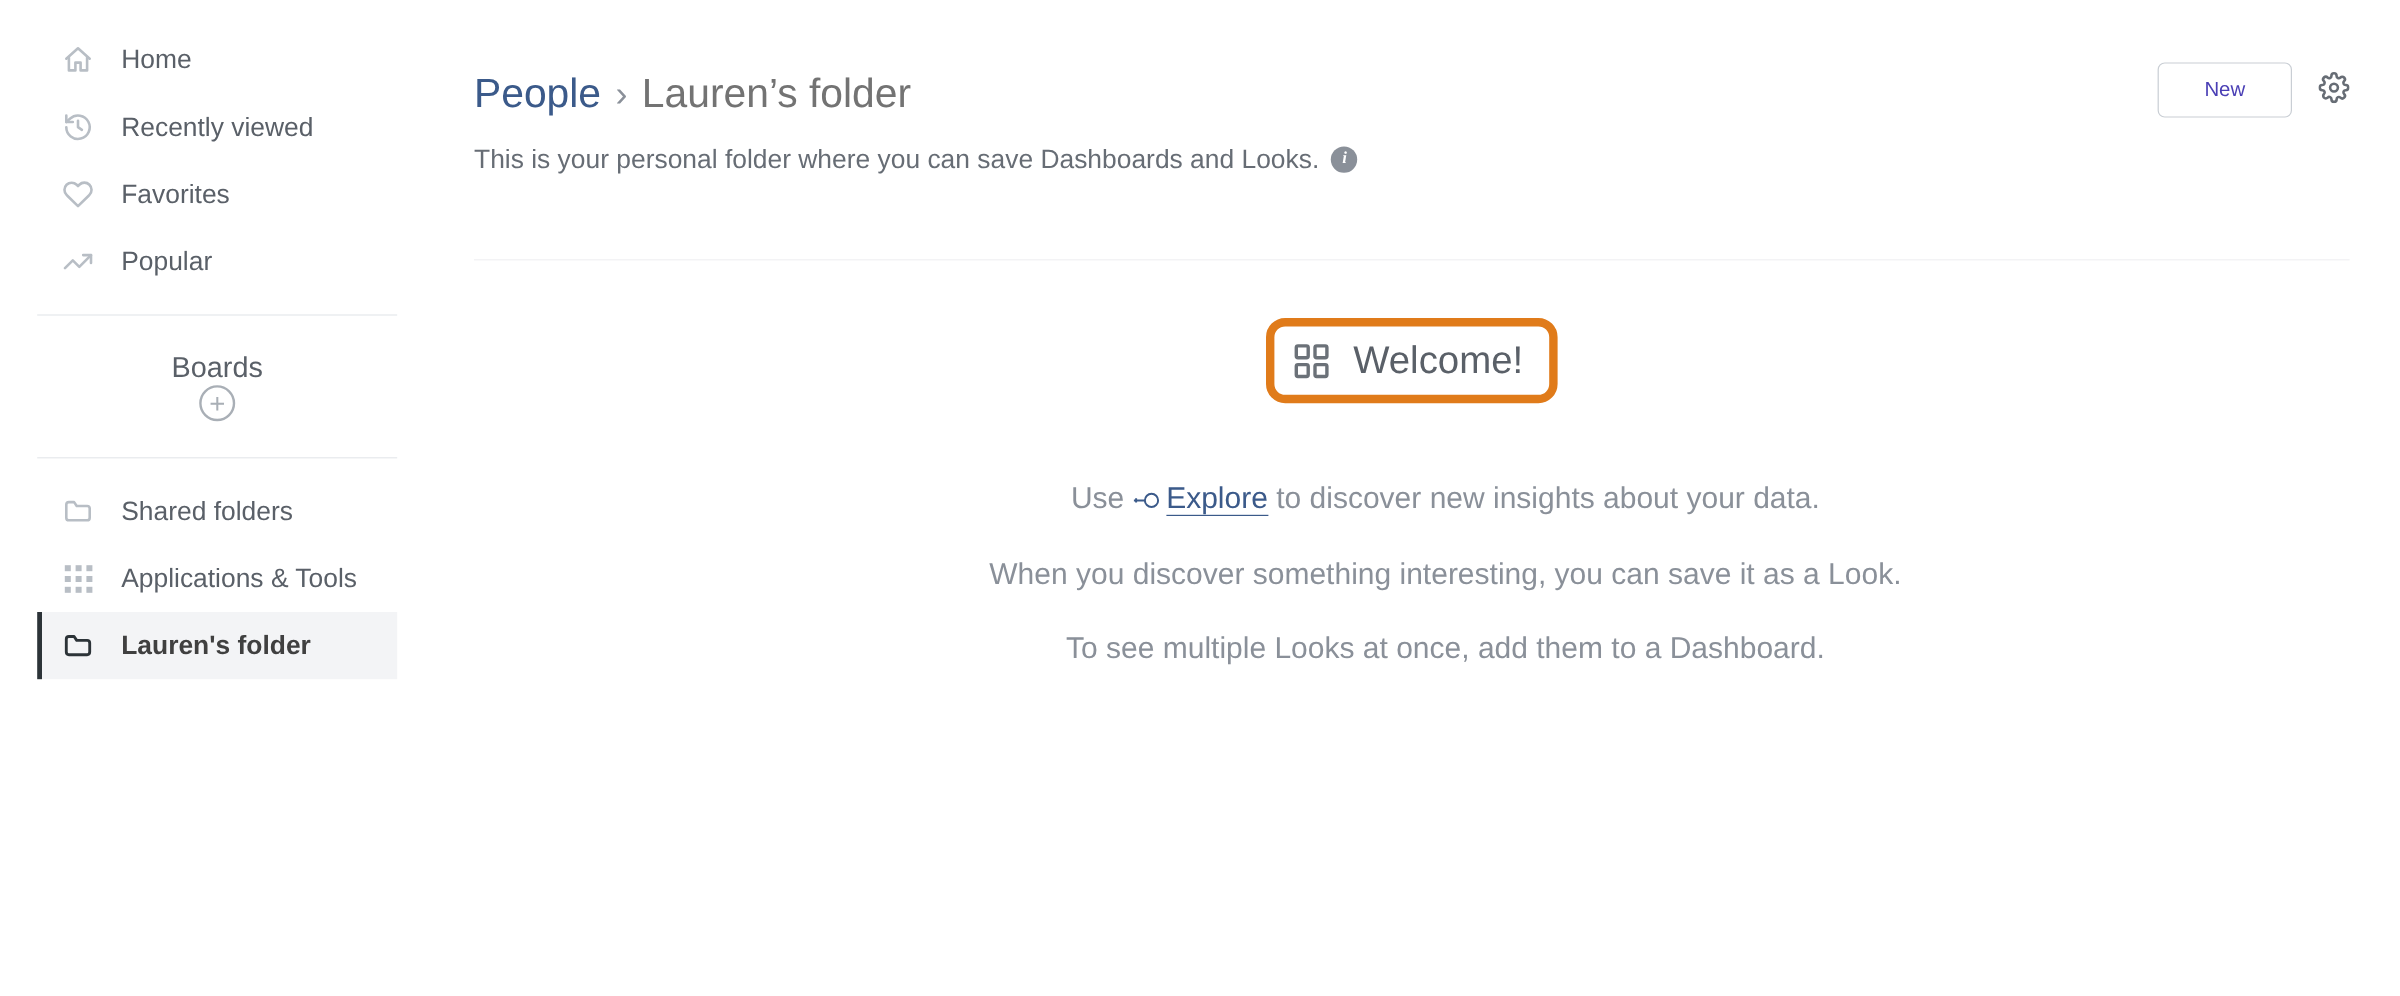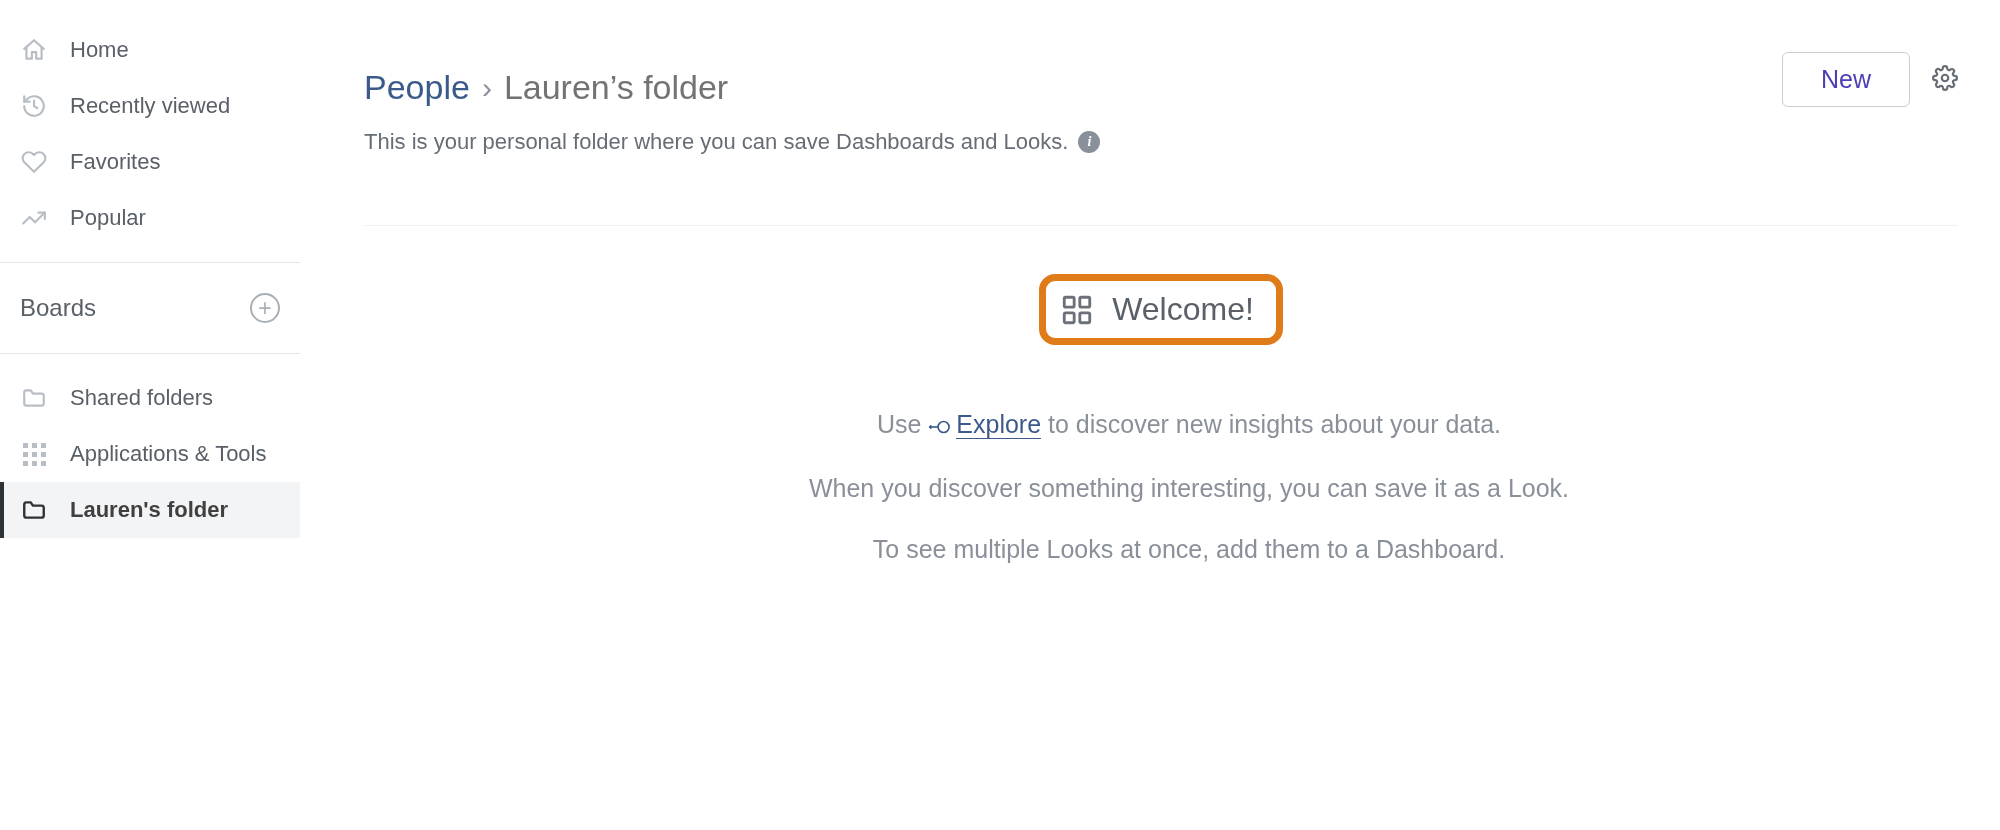--- a/index.html
+++ b/index.html
@@ -9,20 +9,21 @@
   background: #fff;
   display: flex;
   height: 830px;
   width: 2000px;
   overflow: hidden;
 }
 .sidebar {
   width: 300px;
   flex-shrink: 0;
   padding-top: 22px;
+  margin-left: 31px;
 }
 .nav-list { list-style: none; }
 .nav-item {
   display: flex;
   align-items: center;
   padding: 14px 18px 14px 20px;
   cursor: pointer;
   font-size: 22px;
   color: #5a6068;
   font-weight: 400;
@@ -42,20 +43,21 @@
   background: #e5e8eb;
   margin: 16px 0;
 }
 .boards-row {
   display: flex;
   align-items: center;
   justify-content: space-between;
   padding: 14px 20px;
   font-size: 24px;
   color: #5a6068;
+  flex-direction: column;
 }
 .boards-add {
   width: 30px; height: 30px;
   border: 2px solid #a9afb6;
   border-radius: 50%;
   display: flex;
   align-items: center;
   justify-content: center;
   color: #a9afb6;
   font-size: 23px;
@@ -93,21 +95,21 @@
 .crumb-current { color: #737373; font-weight: 400; }
 .header-actions {
   display: flex;
   align-items: center;
   gap: 22px;
 }
 .new-btn {
   border: 1px solid #c9ced4;
   background: #fff;
   color: #4a3fb5;
-  font-size: 25px;
+  font-size: 17px;
   font-weight: 500;
   padding: 12px 38px;
   border-radius: 6px;
   cursor: pointer;
 }
 .gear { color: #676d75; cursor: pointer; }
 .subdesc {
   margin-top: 22px;
   font-size: 22px;
   color: #676d75;

